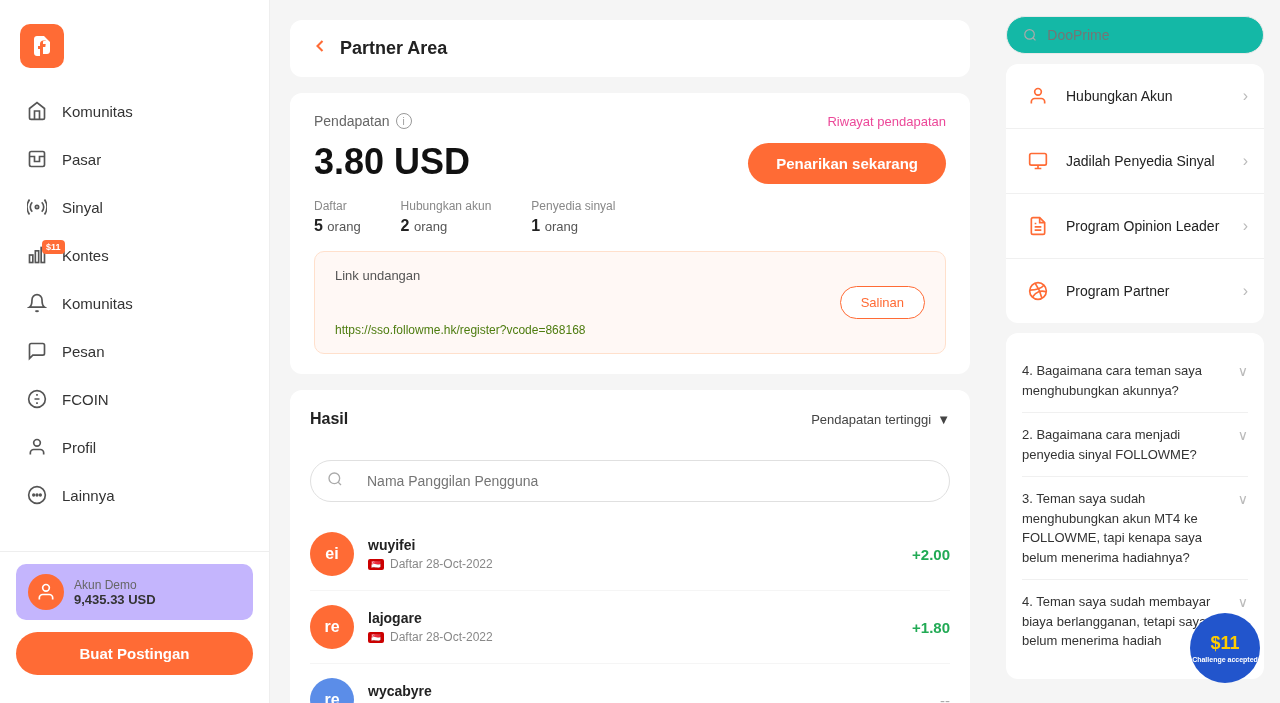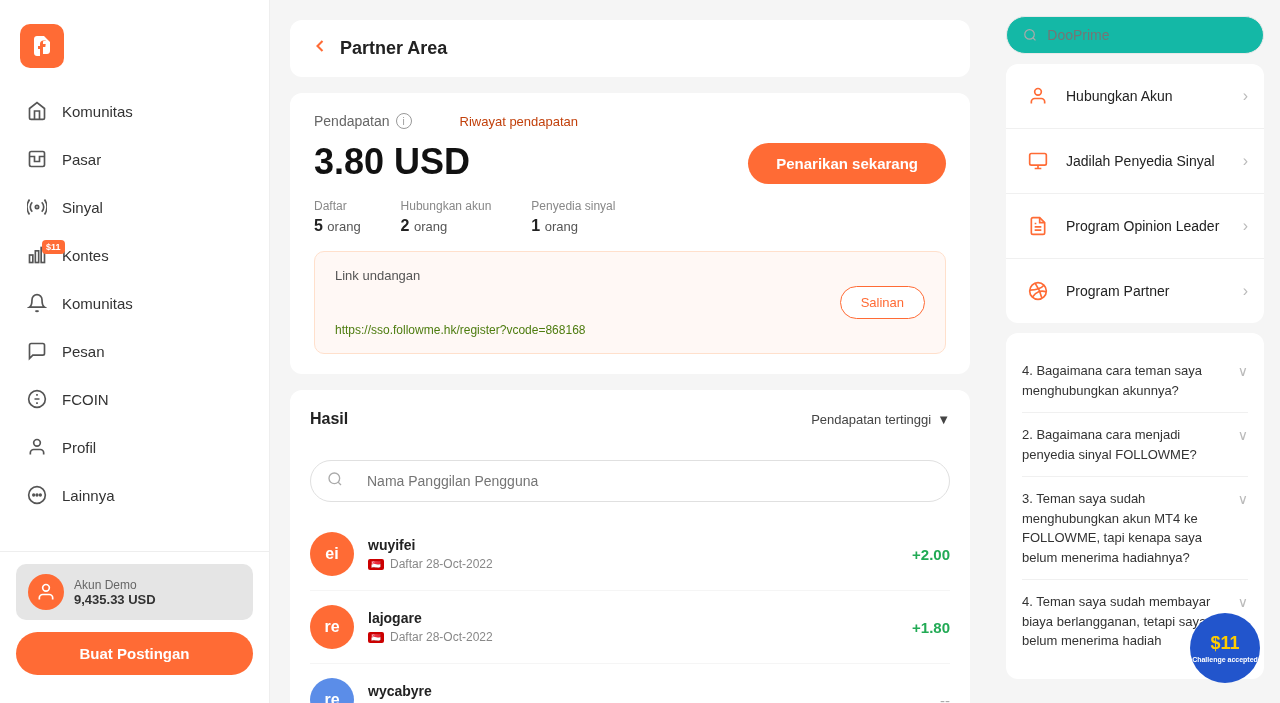--- a/index.html
+++ b/index.html
@@ -71,21 +71,21 @@
     .sidebar-bottom {
       padding: 12px 16px;
       border-top: 1px solid #eee;
       margin-top: 8px;
     }
     .account-info {
       display: flex;
       align-items: center;
       gap: 10px;
       padding: 10px 12px;
-      background: #e5e5e5;
+      background: #c4b5fd;
       border-radius: 10px;
       margin-bottom: 12px;
       cursor: pointer;
     }
     .account-avatar {
       width: 36px;
       height: 36px;
       background: #ff6b35;
       border-radius: 50%;
       display: flex;
@@ -144,21 +144,21 @@
 
     
     .earnings-card {
       background: white;
       border-radius: 12px;
       padding: 20px 24px;
       margin-bottom: 16px;
     }
     .earnings-header {
       display: flex;
-      justify-content: flex-start;
+      justify-content: space-between;
       align-items: center;
       margin-bottom: 12px;
     }
     .earnings-label {
       font-size: 14px;
       color: #666;
       display: flex;
       align-items: center;
       gap: 6px;
     }
@@ -167,21 +167,21 @@
       height: 16px;
       border: 1.5px solid #999;
       border-radius: 50%;
       display: inline-flex;
       align-items: center;
       justify-content: center;
       font-size: 10px;
       color: #999;
     }
     .history-link {
-      color: #c2410c;
+      color: #ec4899;
       font-size: 13px;
       cursor: pointer;
       text-decoration: none;
       margin-left: 48px;
     }
     .earnings-amount {
       font-size: 36px;
       font-weight: 700;
       color: #111;
       margin-bottom: 16px;

